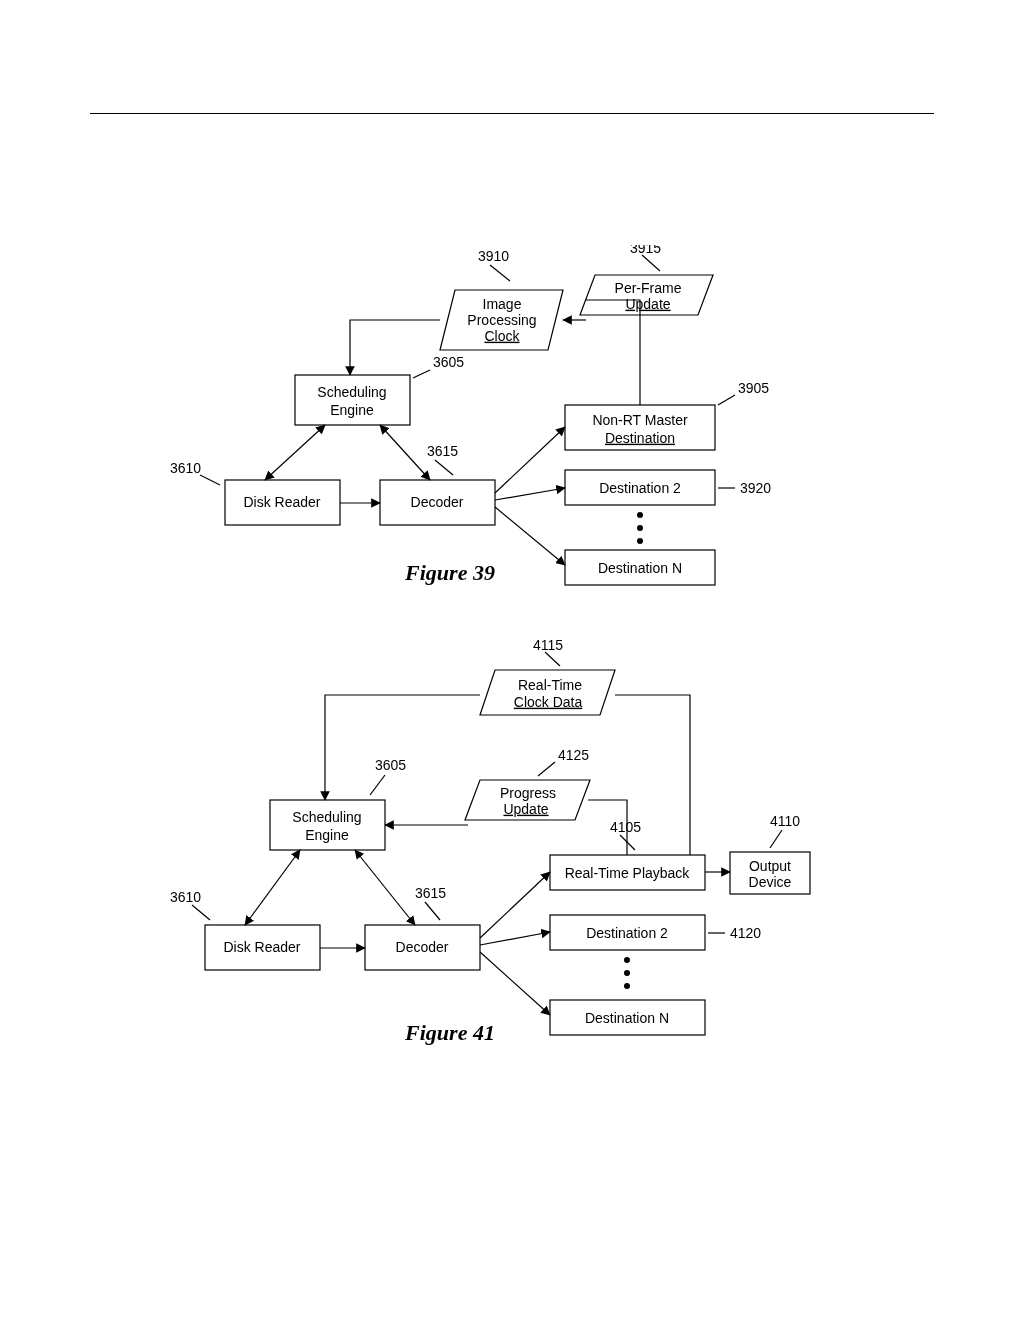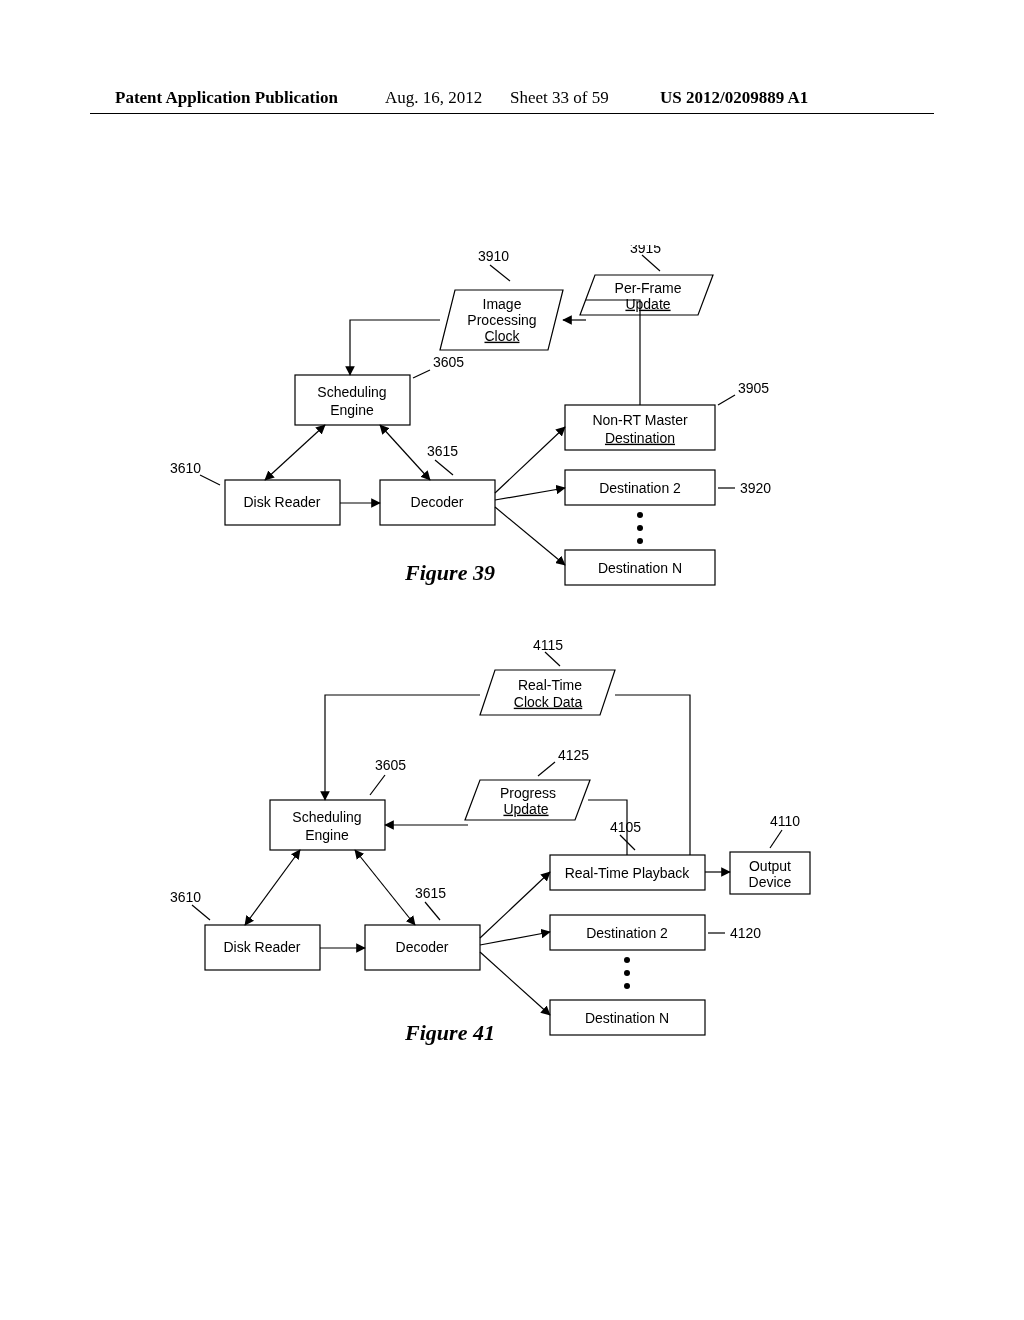--- a/index.html
+++ b/index.html
@@ -71,26 +71,20 @@
     fill:#000;
   }
   .undersc {
     text-decoration:underline;
   }
 </style>
 </head>
 <body>
 <div class="page">
 
-<div class="header">
-  <span class="pub">Patent Application Publication</span>
-  <span class="date">Aug. 16, 2012</span>
-  <span class="sheet">Sheet 33 of 59</span>
-  <span class="code">US 2012/0209889 A1</span>
-</div>
 <div class="header-line"></div>
 
 <svg viewBox="0 0 770 360" style="left:170px; top:245px; width:770px; height:360px;">
   <defs>
     <marker id="arrow" viewBox="0 0 12 12" refX="11" refY="6" markerWidth="8" markerHeight="8" orient="auto-start-reverse">
       <path d="M0,0 L12,6 L0,12 z" fill="#000"></path>
     </marker>
   </defs>
 
   <g>

